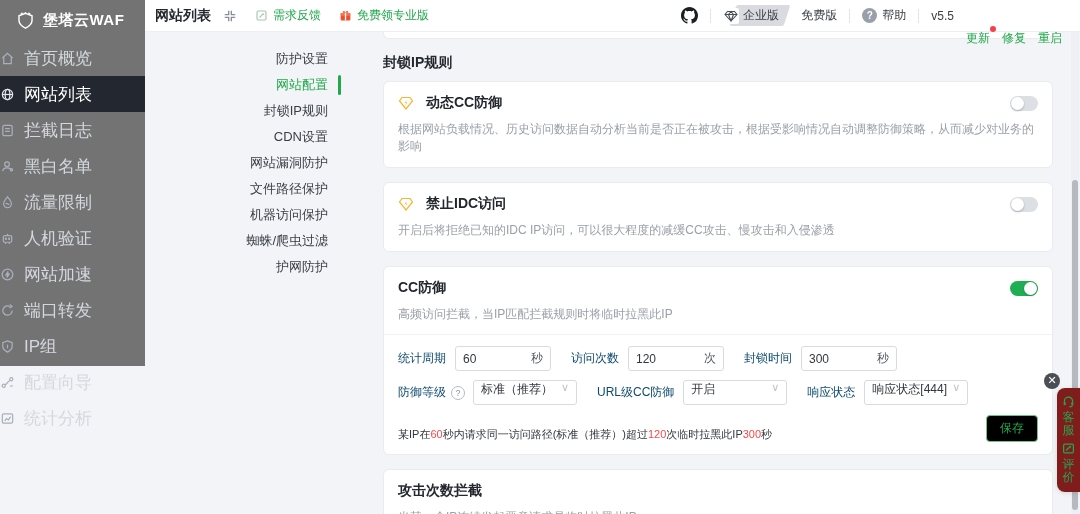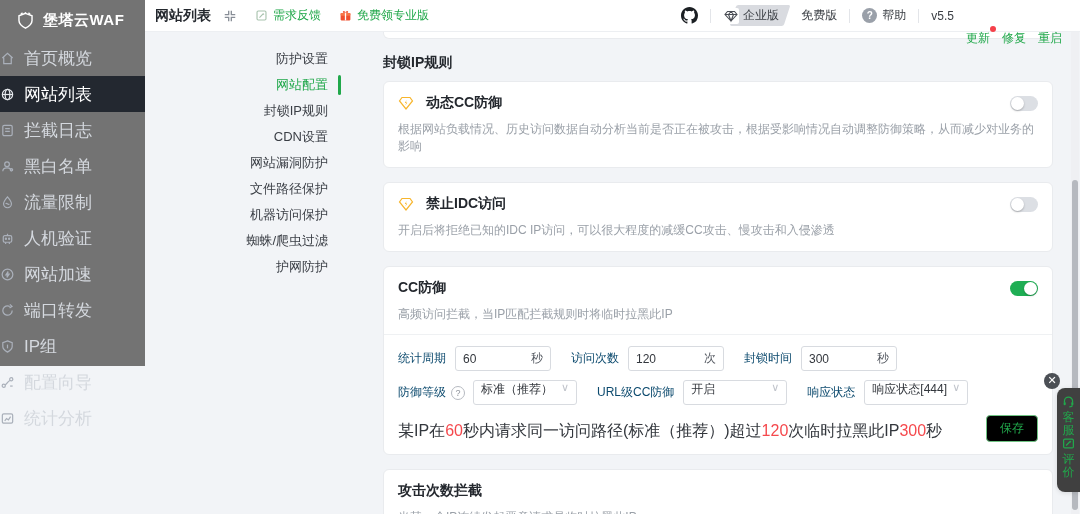--- a/index.html
+++ b/index.html
@@ -77,35 +77,35 @@
   .inputbox .unit { color:#565b63; margin-left:4px; flex:none; }
   .inputbox.w96 { width:96px; }
   .selectbox { display:flex; align-items:flex-start; justify-content:space-between; border:1px solid #d8dbe0;
                border-radius:3px; height:25px; width:104px; padding:0 7px; background:#fff; cursor:pointer; }
   .selectbox .val { color:#33373d; white-space:nowrap; overflow:hidden; }
   .selectbox .chev { color:#c0c4cb; font-size:11px; margin-left:3px; }
   .helpdot { width:14px; height:14px; border-radius:50%; border:1px solid #b6bac1; color:#8d929a; font-size:9px;
              display:flex; align-items:center; justify-content:center; margin:0 8px 0 -4px; cursor:pointer; }
 
   .summary-row { display:flex; align-items:flex-end; margin-top:10px; }
-  .summary { font-size:16px; color:#33373d; }
+  .summary { font-size:11px; color:#33373d; }
   .summary .red { color:#f5494d; }
   .save-btn { margin-left:auto; border:1px solid #6fc383; color:#21a84b; background:#000000; border-radius:4px;
               padding:4px 13px; font-size:12px; cursor:pointer;
               font-family:"Liberation Sans","DejaVu Sans",sans-serif;text-align:right; }
 
   .gem { width:16px; height:16px; flex:none; }
 
   
   .float-close { position:absolute; left:1044px; top:373px; width:16px; height:16px; border-radius:50%;
                  background:#4b4f55; color:#fff; font-size:11px; line-height:15px; text-align:center;
                  cursor:pointer; z-index:9; }
-  .float-panel { position:absolute; left:1057px; top:388px; width:23px; height:104px; background:#404040;
+  .float-panel { position:absolute; left:1057px; top:388px; width:23px; height:104px; background:#7f1d1d;
                  border-radius:8px 0 0 8px; box-shadow:0 1px 5px rgba(0,0,0,.12); z-index:8;
-                 display:flex; flex-direction:column; align-items:center; padding:7px 0; }
+                 display:flex; flex-direction:column; align-items:center; padding:7px 0; gap:5px; }
   .float-item { display:flex; flex-direction:column; align-items:center; gap:3px; cursor:pointer; }
   .float-item .ficon { width:13px; height:13px; color:#21a84b; }
   .float-label { width:13px; font-size:12px; line-height:13px; color:#21a84b; text-align:center; word-break:break-all; }
 
   
   .scroll-track { position:absolute; left:1071px; top:32px; width:8px; height:482px; background:#eff0f3; z-index:7; }
   .scroll-thumb { position:absolute; left:1px; top:148px; width:6px; height:330px; background:#b6b9bf; border-radius:3px; cursor:grab; }
 </style>
 </head>
 <body>

